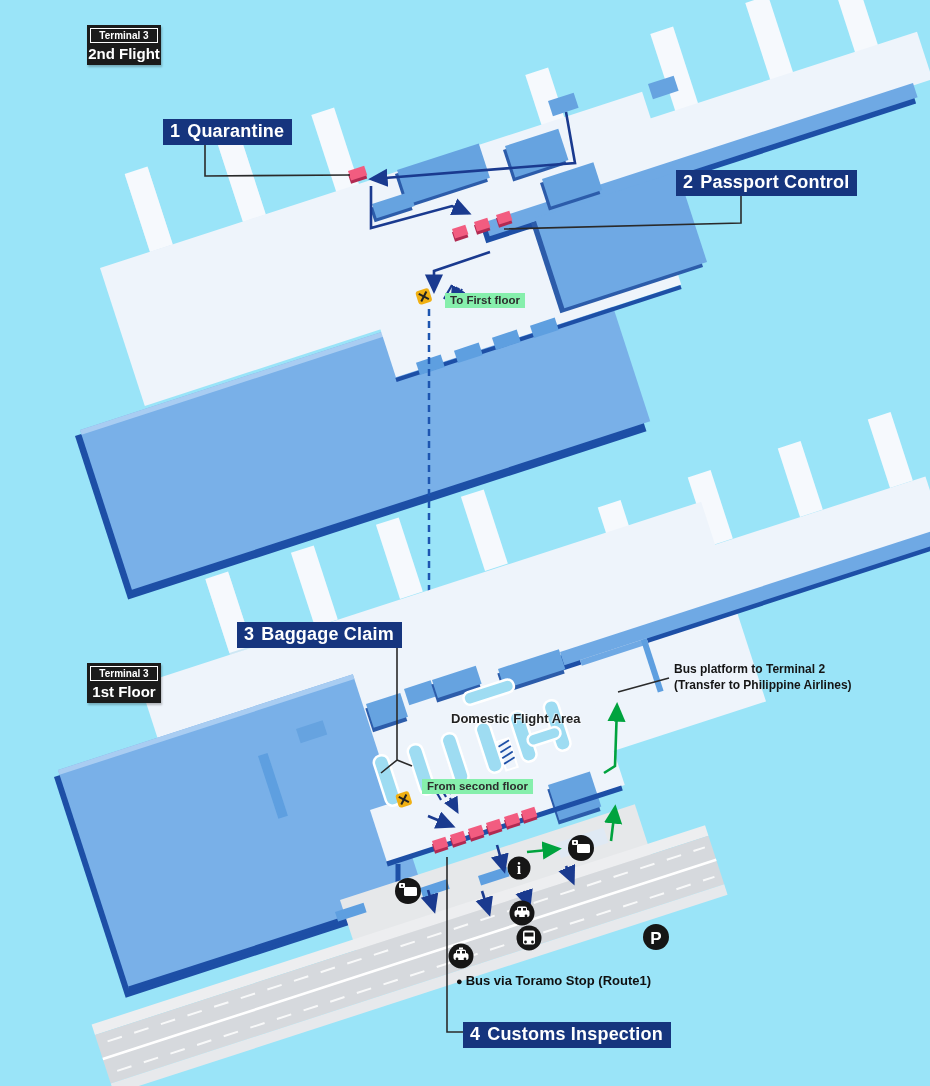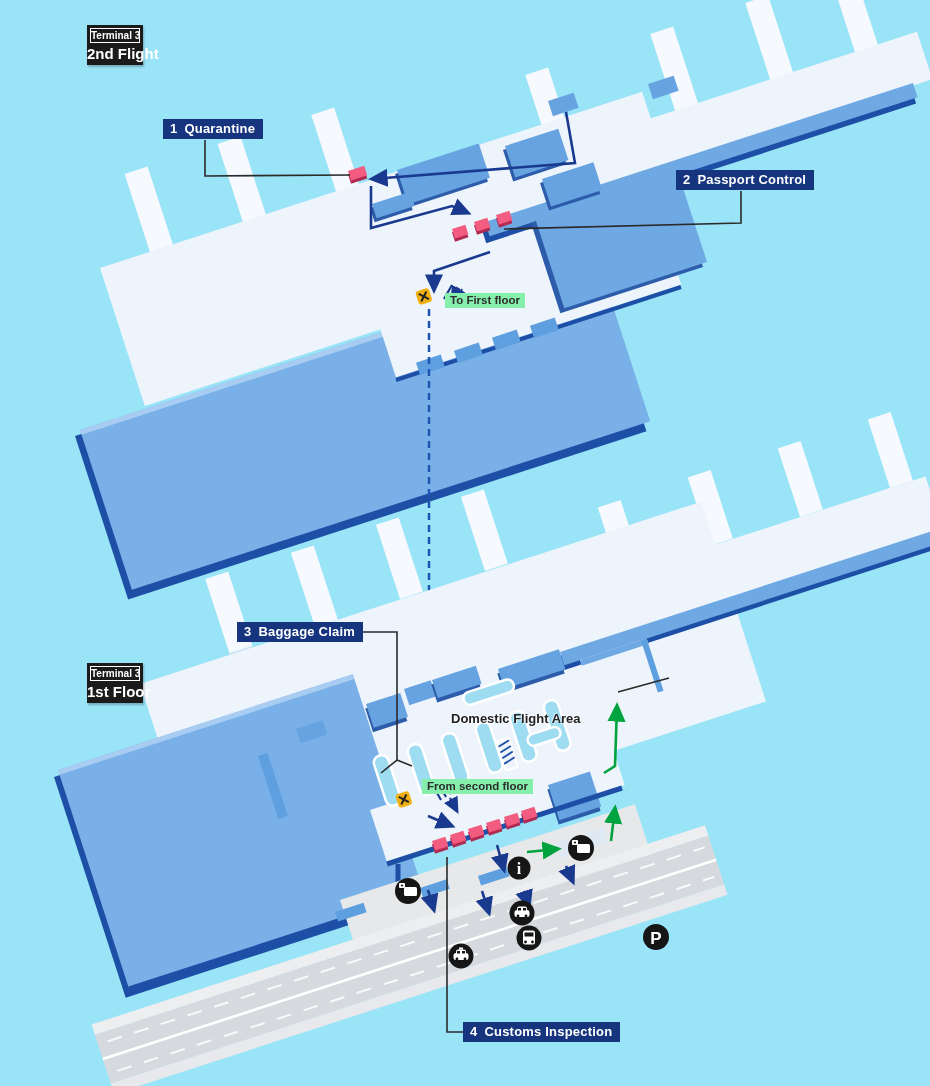--- a/index.html
+++ b/index.html
@@ -1,24 +1,24 @@
 <!DOCTYPE html>
 <html><head>
 <meta charset="utf-8">
 <style>
   html,body{margin:0;padding:0;}
   #stage{position:relative;width:930px;height:1086px;background:#9ae4f8;overflow:hidden;
          font-family:"Liberation Sans",sans-serif;}
   #stage svg{position:absolute;left:0;top:0;}
   .ovl{position:absolute;white-space:nowrap;}
-  .tag{background:#1b1b1b;color:#fff;width:56px;box-shadow:1px 2px 2px rgba(0,0,0,.25);}
+  .tag{background:#1b1b1b;color:#fff;width:74px;box-shadow:1px 2px 2px rgba(0,0,0,.25);}
   .tag-top{margin:3px 3px 0 3px;border:1px solid #fff;font-size:10px;font-weight:bold;
            text-align:center;line-height:13px;}
   .tag-bottom{font-size:15px;font-weight:bold;text-align:center;line-height:21px;padding-bottom:1px;}
-  .step-label{background:#16357e;color:#fff;font-size:13px;font-weight:bold;
+  .step-label{background:#16357e;color:#fff;font-size:18px;font-weight:bold;
               padding:2px 8px 3px 7px;letter-spacing:.2px;}
   .step-label .num{margin-right:7px;}
   .gray-label{background:#86efac;color:#2d2d2d;font-size:11.5px;font-weight:bold;padding:1px 5px 2px;}
   .plain-label{color:#222;font-size:13px;font-weight:bold;
                text-shadow:1px 1px 0 rgba(255,255,255,.7),-1px -1px 0 rgba(255,255,255,.5);}
   .bus-note{color:#151515;font-size:12px;font-weight:bold;line-height:16px;}
   .stop-row{color:#101010;font-size:13px;font-weight:bold;line-height:21px;}
   .stop-row .blt{margin-right:3px;font-size:11px;}
 </style>
 </head>
@@ -320,24 +320,31 @@
 
 <div class="ovl step-label" style="left:237px;top:622px;">
   <span class="num">3</span><span>Baggage Claim</span>
 </div>
 
 <div class="ovl tag" style="left:87px;top:663px;">
   <div class="tag-top">Terminal 3</div>
   <div class="tag-bottom">1st Floor</div>
 </div>
 
+<div class="ovl bus-note" style="left:674px;top:661px;">
+  <div>Bus platform to Terminal 2</div>
+  <div>(Transfer to Philippine Airlines)</div>
+</div>
 
 <div class="ovl plain-label" style="left:451px;top:711px;">Domestic Flight Area</div>
 
 <div class="ovl gray-label" style="left:422px;top:779px;">From second floor</div>
 
 <div class="ovl" style="left:456px;top:970px;">
+  <div class="stop-row">
+    <span class="blt">●</span><span>Bus via Toramo Stop (Route1)</span>
+  </div>
 </div>
 
 <div class="ovl step-label" style="left:451px;top:1022px;margin-left:12px;">
   <span class="num">4</span><span>Customs Inspection</span>
 </div>
 </div>
 
 </body></html>

